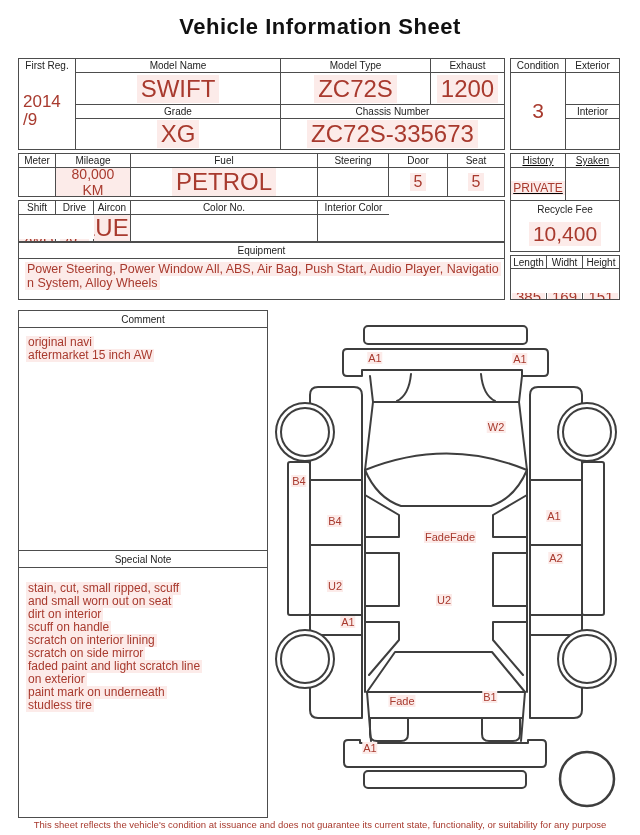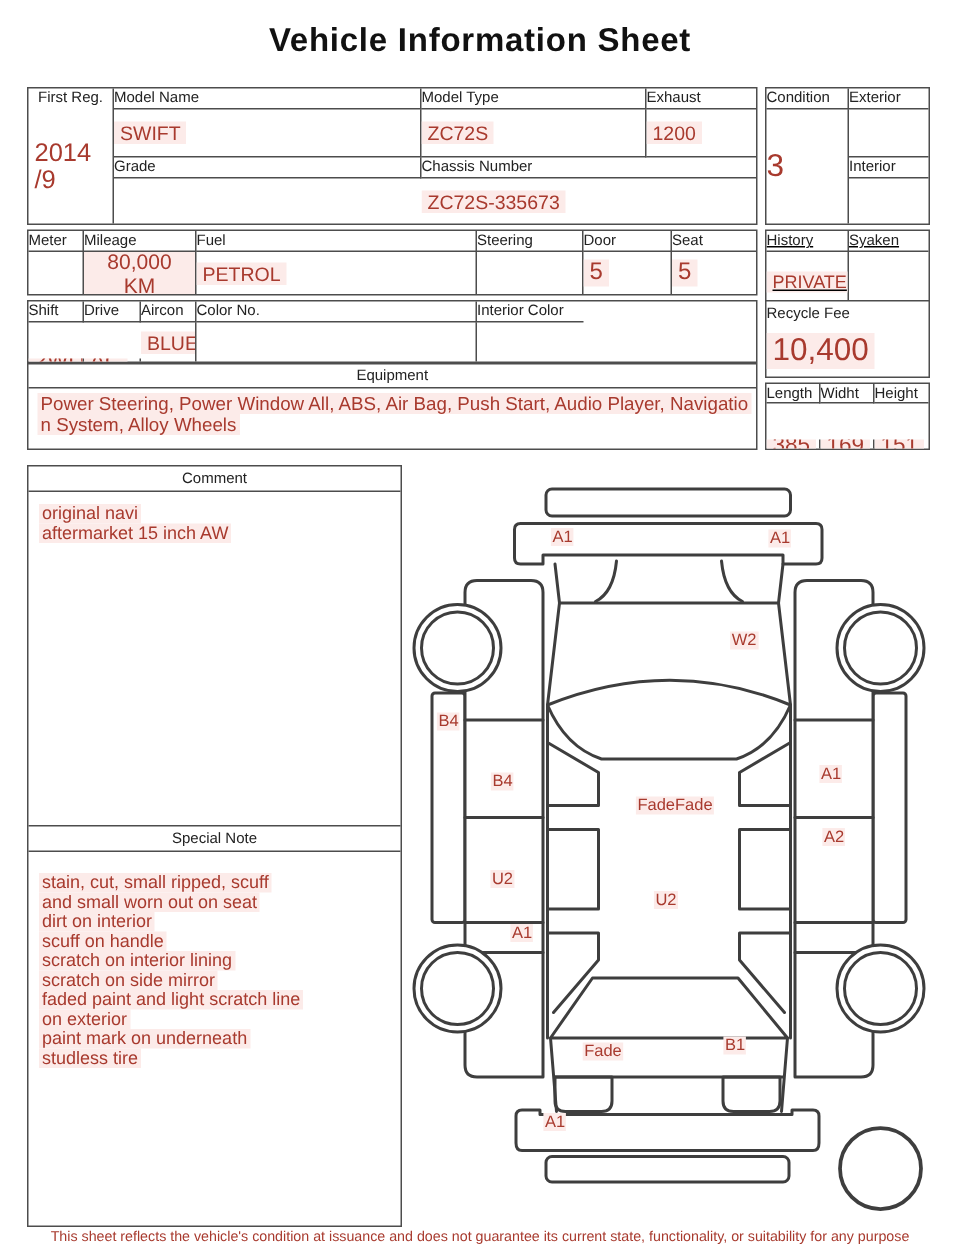--- a/index.html
+++ b/index.html
@@ -6,27 +6,27 @@
     --red:#a83a2e; --pink:#fcebe9; --line:#3e3e3e; --border:#4d4d4d;
   }
   html,body{margin:0;padding:0;background:#fff;}
   .sheet{position:relative;width:640px;height:835px;background:#fff;
          font-family:"Liberation Sans",sans-serif;overflow:hidden;}
   .title{position:absolute;top:14px;left:0;width:640px;text-align:center;
          font-size:22px;font-weight:600;color:#111;letter-spacing:.5px;margin:0;}
   .box{position:absolute;border:1px solid var(--border);box-sizing:border-box;
        display:grid;background:#fff;}
   .cell{position:relative;box-sizing:border-box;display:flex;align-items:center;
-        overflow:hidden;}
+        justify-content:center;overflow:hidden;}
   .br{border-right:1px solid var(--border);}
   .bb{border-bottom:1px solid var(--border);}
   .hdr{font-size:10px;color:#222;text-align:center;line-height:13px;white-space:nowrap;}
   .val{color:var(--red);text-align:center;}
   .hl{background:var(--pink);padding:0 4px;display:inline-block;}
-  .v18{font-size:13px;} .v16{font-size:16px;} .v15{font-size:15px;margin-top:24px;}
+  .v18{font-size:24px;} .v16{font-size:16px;} .v15{font-size:15px;margin-top:24px;}
   .v14{font-size:14px;} .v12{font-size:12px;} .v20{font-size:21px;}
   .stack{display:flex;flex-direction:column;align-items:stretch;justify-content:flex-start;}
   .firstreg-val{flex:1;display:flex;flex-direction:column;justify-content:center;
         color:var(--red);font-size:17px;line-height:18px;padding-left:4px;}
   .eq-head{height:15px;border-bottom:1px solid var(--border);display:flex;
         align-items:center;justify-content:center;}
   .eq-body{padding:3px 6px;font-size:12.5px;line-height:14px;color:var(--red);}
   .notes-head{height:16px;display:flex;align-items:center;justify-content:center;
         border-bottom:1px solid var(--border);}
   .notes-head.mid{border-top:1px solid var(--border);}
@@ -71,20 +71,23 @@
         <span class="hl">ZC72S</span>
       </div>
     <div class="cell bb val v18" style="grid-row:2;grid-column:4;">
         <span class="hl">1200</span>
       </div>
     <div class="cell br bb" style="grid-row:3;grid-column:2;">
         <span class="hdr">Grade</span>
       </div>
     <div class="cell bb" style="grid-row:3;grid-column:3/5;">
         <span class="hdr">Chassis Number</span>
+      </div>
+    <div class="cell br val v18" style="grid-row:4;grid-column:2;">
+        <span class="hl">XG</span>
       </div>
     <div class="cell val v18" style="grid-row:4;grid-column:3/5;">
         <span class="hl">ZC72S-335673</span>
       </div>
   </div>
 
   <div class="box" style="left:510px;top:58px;width:110px;height:92px;grid-template-columns:55px 1fr;grid-template-rows:14px 32px 14px 1fr;">
     <div class="cell br bb" style="grid-row:1;grid-column:1;">
         <span class="hdr">Condition</span>
       </div>

